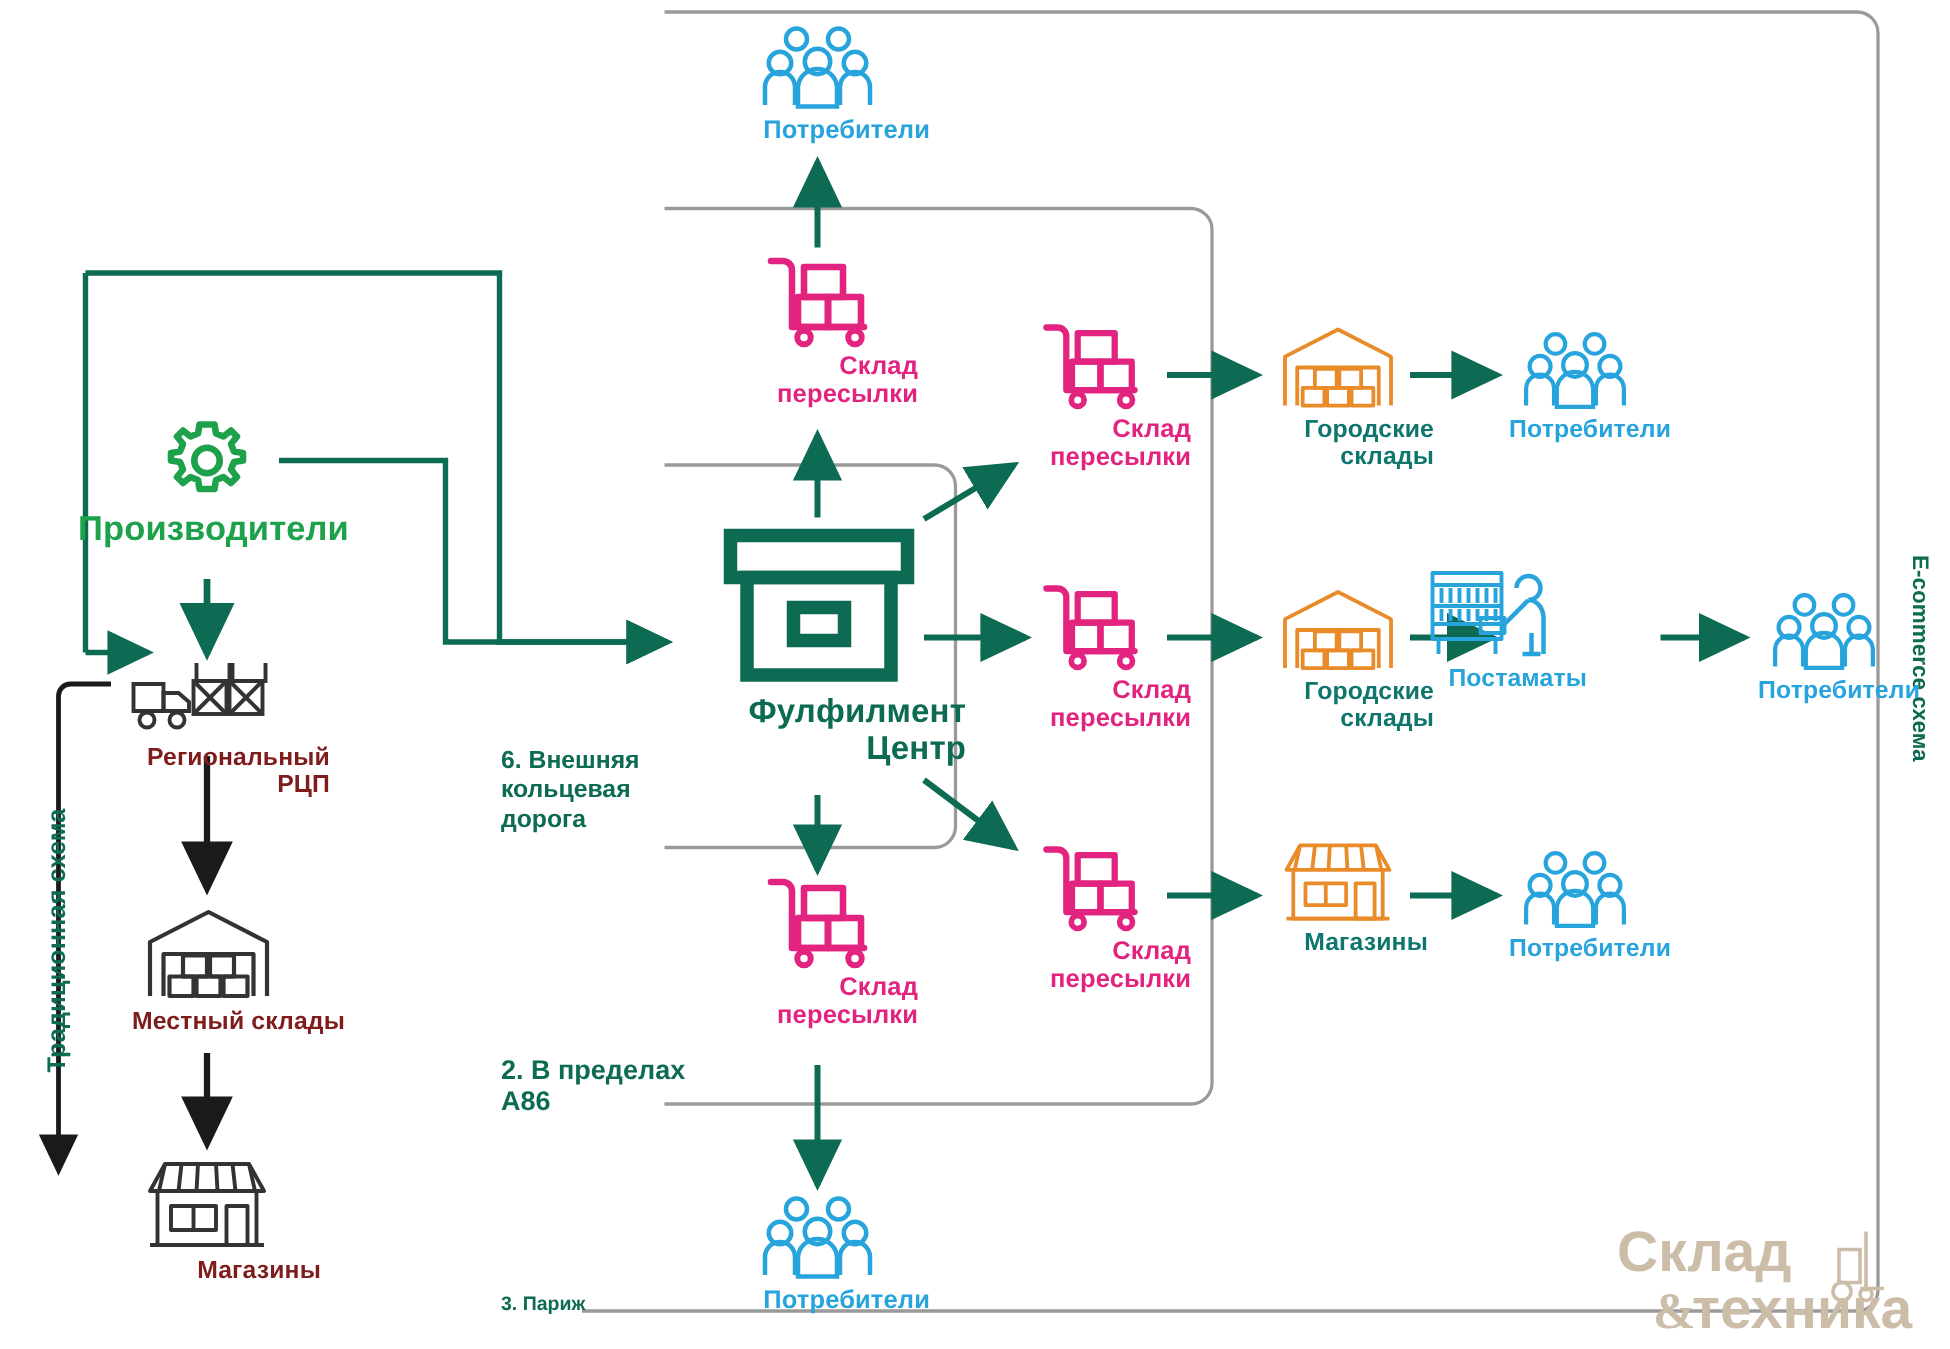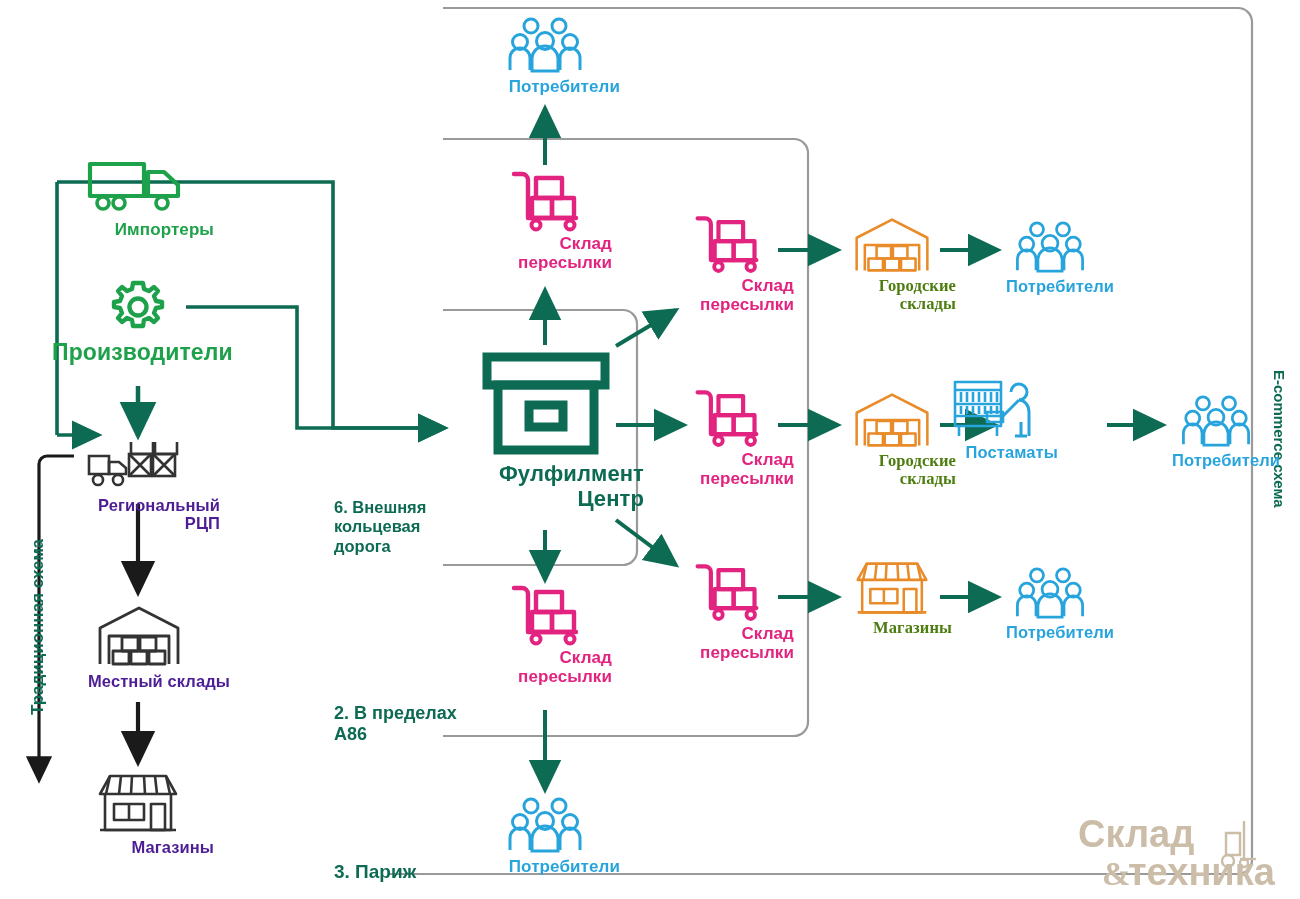--- a/index.html
+++ b/index.html
@@ -10,23 +10,23 @@
   #stage{position:relative;width:1300px;height:899px;}
   svg.layer{position:absolute;left:0;top:0;width:1300px;height:899px;overflow:visible;}
   .node{position:absolute;text-align:right;}
   .node .lbl{
     font-weight:bold;line-height:1.12;letter-spacing:0.1px;white-space:pre-line;
   }
   .ico{display:block;margin:0 auto;}
   .teal{color:#0c6b52;}
   .green{color:#1ea14b;}
   .pink{color:#e2237f;}
-  .orange{color:#4d7c0f;font-family:Liberation Serif, serif;}
+  .orange{color:#0f766e;}
   .blue{color:#28a4dd;}
-  .dark{color:#4c1d95;}
+  .dark{color:#7f1d1d;}
   .vlabel{
     position:absolute;font-weight:bold;white-space:nowrap;
     transform-origin:0 0;
   }
   .stepnum{position:absolute;font-weight:bold;color:#0c6b52;line-height:1.18;white-space:pre-line;}
   #watermark{position:absolute;right:14px;bottom:8px;width:210px;height:80px;opacity:1;}
 </style>
 </head>
 <body>
 
@@ -80,37 +80,22 @@
   </svg>
 
   <div class="vlabel teal" style="left:28px;top:715px;transform:rotate(-90deg);font-size:17px;">Традиционная схема</div>
   <div class="vlabel teal" style="left:1288px;top:370px;transform:rotate(90deg);font-size:15px;">E-commerce схема</div>
 
   <div class="stepnum" style="left:334px;top:498px;font-size:16.5px;">6. Внешняя
 кольцевая
 дорога</div>
   <div class="stepnum" style="left:334px;top:703px;font-size:18px;">2. В пределах
 А86</div>
-  <div class="stepnum" style="left:334px;top:861px;font-size:19px;">3. Париж</div>
-
-  <div class="node" style="left:62px;top:158px;width:152px;">
-    <svg class="ico" width="104" height="58" viewBox="0 0 104 58">
-      <g fill="none" stroke="#1ea14b" stroke-width="4.2" stroke-linejoin="round">
-        <rect x="4" y="6" width="54" height="32"></rect>
-        <path d="M62,14 h16 l14,13 v11 h-30 z"></path>
-        <path d="M4,38 h88"></path>
-      </g>
-      <g fill="none" stroke="#1ea14b" stroke-width="3.6">
-        <circle cx="17" cy="45" r="6"></circle>
-          <circle cx="33" cy="45" r="6"></circle>
-          <circle cx="76" cy="45" r="6"></circle>
-      </g>
-    </svg>
-    <div class="lbl green" style="font-size:17px;margin-top:4px;">Импортеры</div>
-  </div>
+  <div class="stepnum" style="left:334px;top:861px;font-size:13px;">3. Париж</div>
+
 
   <div class="node" style="left:52px;top:278px;width:172px;">
     <svg class="ico" width="62" height="58" viewBox="0 0 62 58">
       <g fill="none" stroke="#1ea14b" stroke-width="4.4" stroke-linejoin="round">
         <path d="M31,5 l5,0 1,6 5,2 5,-4 4,4 -4,5 2,5 6,1 0,5 -6,1 -2,5 4,5 -4,4 -5,-4 -5,2 -1,6 -5,0 -5,0 -1,-6 -5,-2 -5,4 -4,-4 4,-5 -2,-5 -6,-1 0,-5 6,-1 2,-5 -4,-5 4,-4 5,4 5,-2 1,-6 z"></path>
         <circle cx="31" cy="29" r="8.5"></circle>
       </g>
     </svg>
     <div class="lbl green" style="font-size:23px;margin-top:4px;">Производители</div>
   </div>

